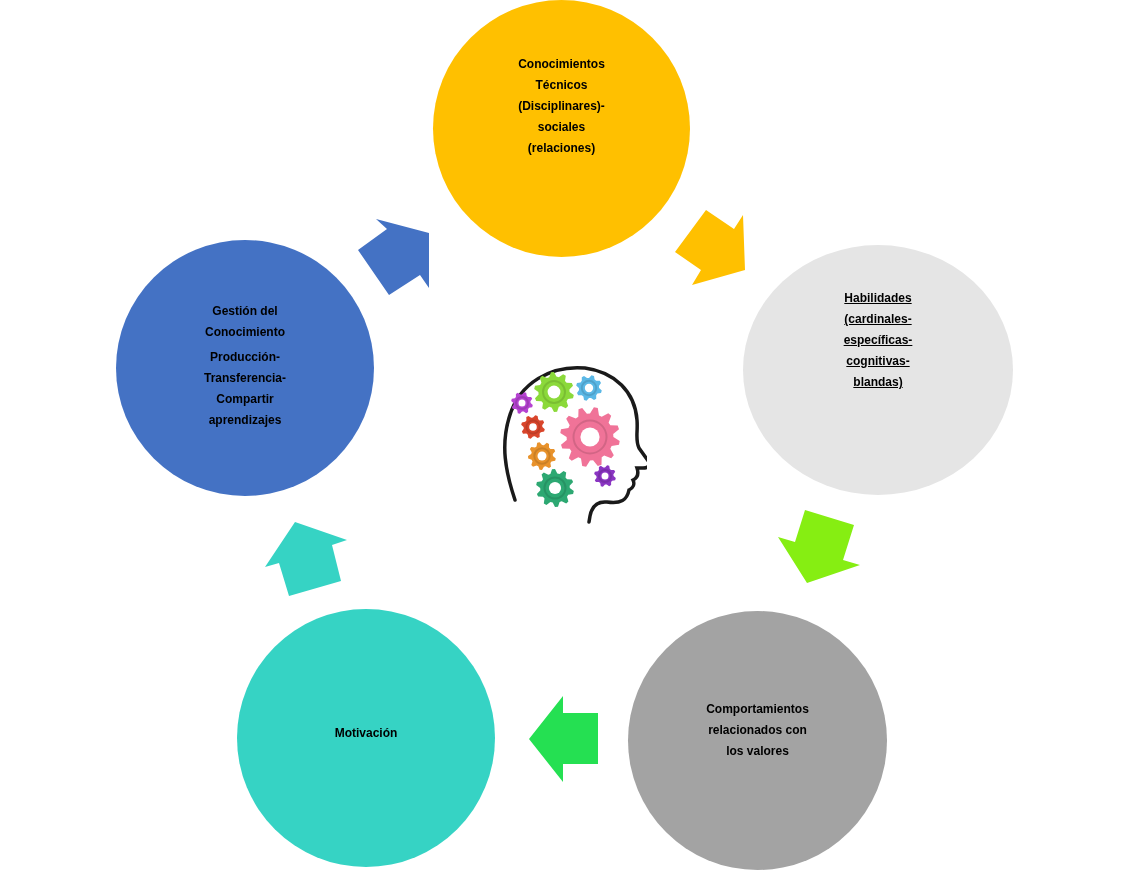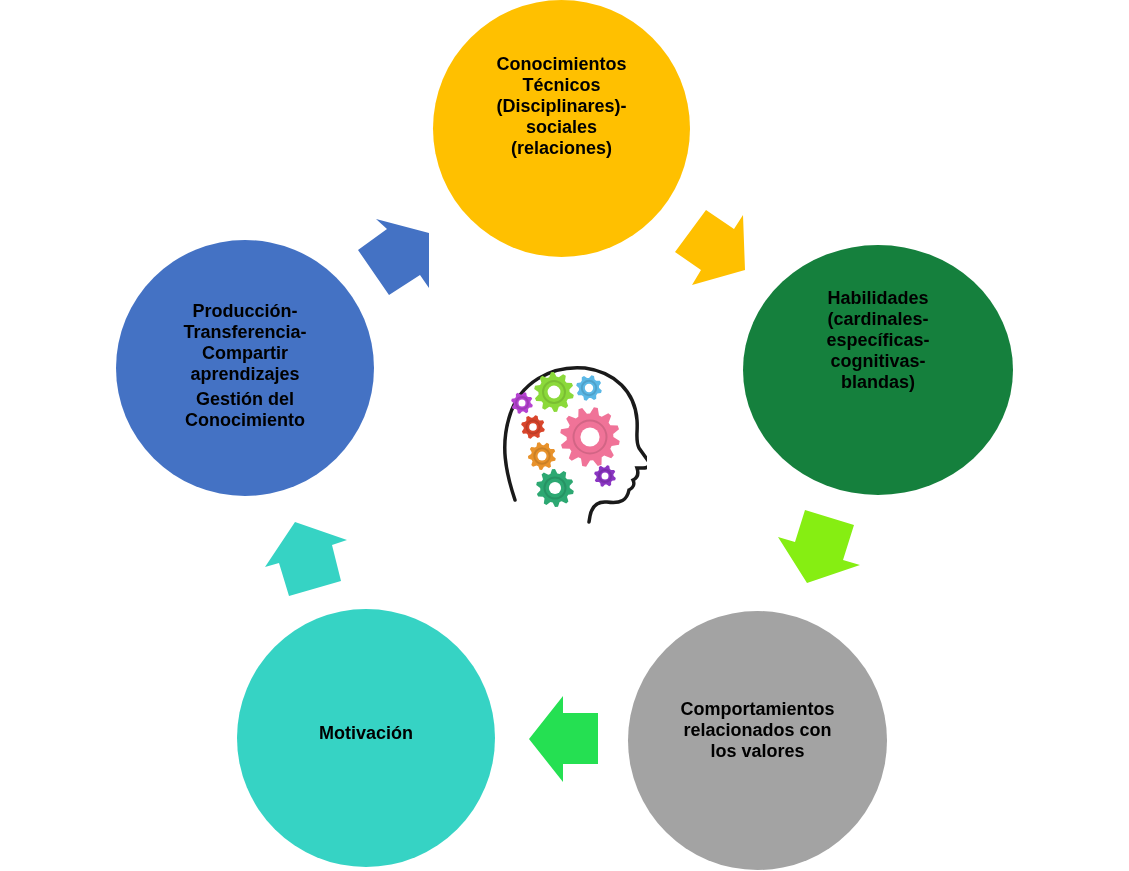--- a/index.html
+++ b/index.html
@@ -8,21 +8,21 @@
       position: absolute;
       border-radius: 50%;
       display: flex;
       flex-direction: column;
       align-items: center;
       justify-content: center;
       text-align: center;
       color: #000000;
       font-family: "Liberation Sans", sans-serif;
       font-weight: bold;
-      font-size: 18px;
+      font-size: 12px;
       line-height: 21px;
       box-sizing: border-box;
     }
     .node .para { display: block; white-space: pre-line; }
     .node .para + .para { margin-top: 4px; }
     #n-conocimientos { left: 433px; top: 0px; width: 257px; height: 257px; }
     #n-conocimientos .content { margin-top: -44px; }
     #n-habilidades { left: 743px; top: 245px; width: 270px; height: 250px; }
     #n-habilidades .content { margin-top: -60px; }
     #n-comportamientos { left: 628px; top: 611px; width: 259px; height: 259px; }
@@ -41,21 +41,21 @@
 <div class="node" id="n-conocimientos" style="background: rgb(255, 192, 0);">
   <div class="content">
     <span class="para">Conocimientos
 Técnicos
 (Disciplinares)-
 sociales
 (relaciones)</span>
   </div>
 </div>
 
-<div class="node" id="n-habilidades" style="background: #15803d;">
+<div class="node" id="n-habilidades" style="background: #e5e5e5; text-decoration: underline;">
   <div class="content">
     <span class="para">Habilidades
 (cardinales-
 específicas-
 cognitivas-
 blandas)</span>
   </div>
 </div>
 
 <div class="node" id="n-comportamientos" style="background: #a3a3a3;">
@@ -67,26 +67,26 @@
 </div>
 
 <div class="node" id="n-motivacion" style="background: rgb(54, 211, 196); text-align: right;">
   <div class="content">
     <span class="para">Motivación</span>
   </div>
 </div>
 
 <div class="node" id="n-gestion" style="background: rgb(68, 114, 196);">
   <div class="content">
+    <span class="para">Gestión del
+Conocimiento</span>
     <span class="para">Producción-
 Transferencia-
 Compartir
 aprendizajes</span>
-    <span class="para">Gestión del
-Conocimiento</span>
   </div>
 </div>
 
 <svg class="arrow" style="left: 0px; top: 0px; position: absolute;" width="1129" height="871">
   <polygon points="376,219 429,233 429,288 420,275 389,295 358,250 387,229" fill="#4472C4"></polygon>
 </svg>
 <svg class="arrow" style="left: 0px; top: 0px; position: absolute;" width="1129" height="871">
   <polygon points="706,210 734,229 743,215 745,270 692,285 701,270 675,252" fill="#FFC000"></polygon>
 </svg>
 <svg class="arrow" style="left: 0px; top: 0px; position: absolute;" width="1129" height="871">

